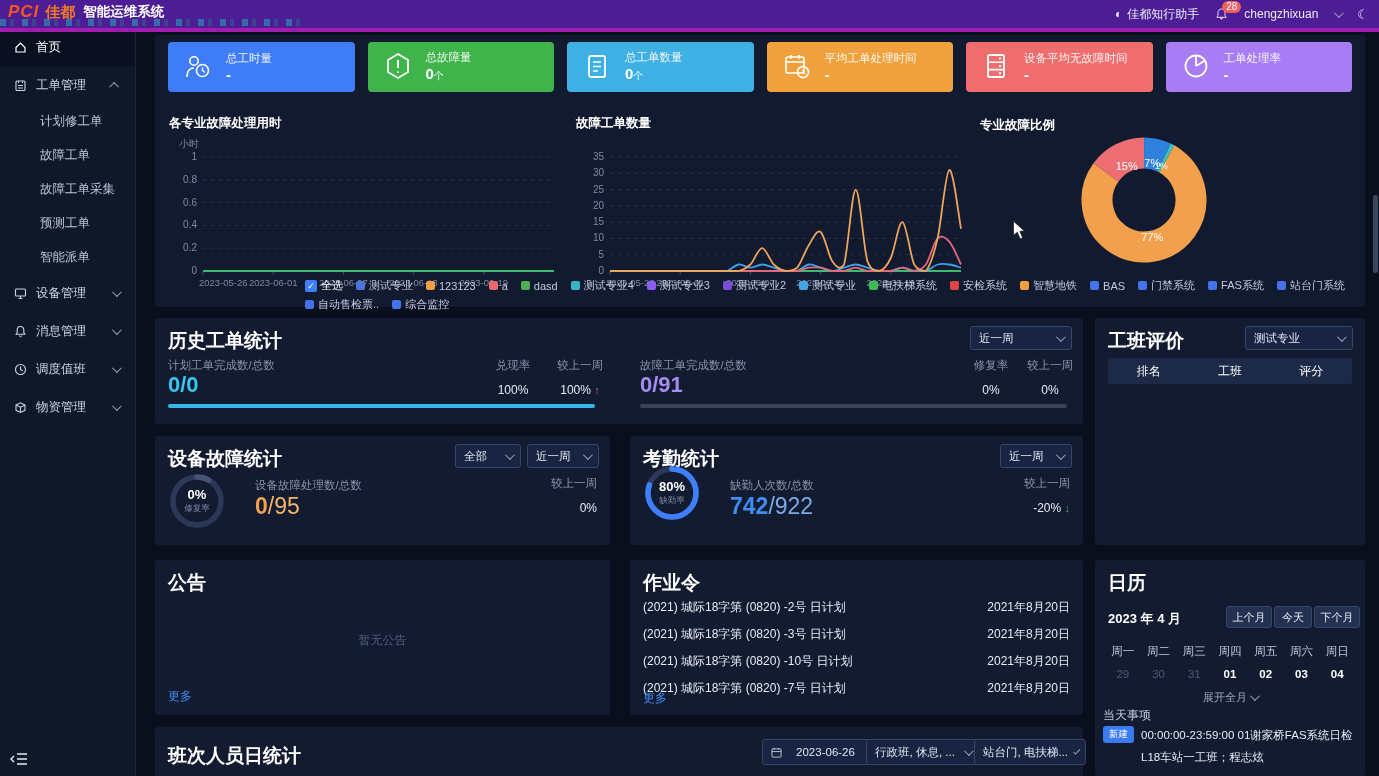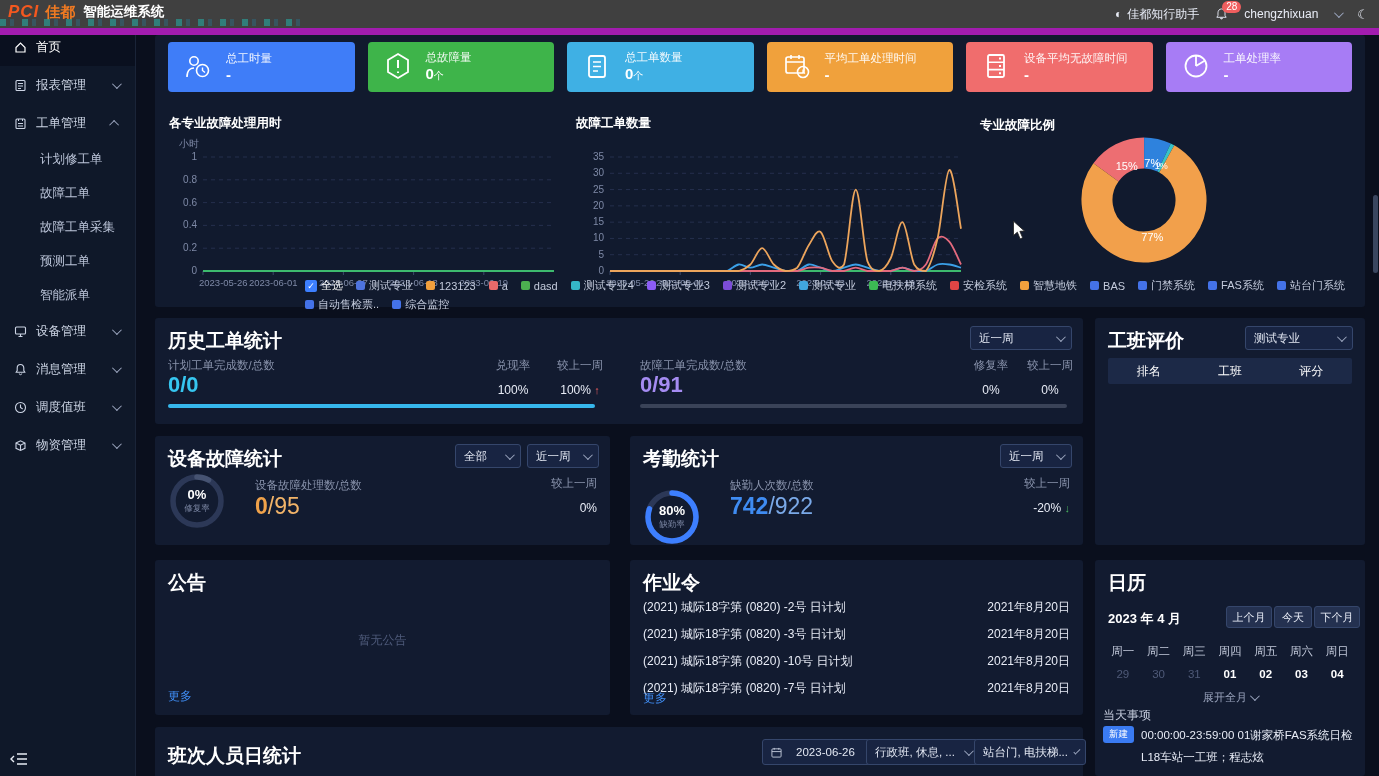--- a/index.html
+++ b/index.html
@@ -1,19 +1,19 @@
 <!DOCTYPE html>
 <html><head>
 <meta charset="utf-8">
 <style>
   html,body{margin:0;padding:0;width:1379px;height:776px;overflow:hidden;background:#0a0f1d;
     font-family:"Liberation Sans","DejaVu Sans",sans-serif;color:#dfe4ee;}
   .app{position:relative;width:1379px;height:776px;}
   
-  .topbar{position:absolute;left:0;top:0;width:100%;height:28px;background:#404040;border-bottom:7px solid #a21caf;z-index:30;}
+  .topbar{position:absolute;left:0;top:0;width:100%;height:28px;background:#4c1d95;border-bottom:4px solid #a21caf;z-index:30;}
   .logo{position:absolute;left:8px;top:2px;display:flex;align-items:center;gap:6px;}
   .logo-pci{color:#f4581f;font-weight:800;font-style:italic;font-size:17px;letter-spacing:1px;}
   .logo-jd{color:#f07a22;font-weight:800;font-size:15px;}
   .app-title{color:#fff;font-weight:700;font-size:13.5px;margin-left:2px;}
   .logo-strip{position:absolute;left:0;top:19px;width:300px;height:7px;opacity:.45;
     background:repeating-linear-gradient(90deg,#1ec9c0 0 6px,transparent 6px 10px,#2a6f87 10px 14px,transparent 14px 22px);}
   .top-right{position:absolute;right:10px;top:0;height:28px;display:flex;align-items:center;gap:16px;font-size:12px;color:#e8ecf6;}
   .assist{display:flex;align-items:center;gap:5px;cursor:pointer;}
   .assist-icon{font-size:12px;}
   .bell{position:relative;cursor:pointer;display:flex;align-items:center;}
@@ -130,30 +130,20 @@
 
   <aside class="sidebar">
     <nav id="side-list">
         <div class="side-item active">
           <span class="icn">
             <svg width="13" height="13" viewBox="0 0 13 13">
               <path d="M2 6.5 L6.5 2 L11 6.5 V11 H2 Z" fill="none" stroke="currentColor" stroke-width="1.2"></path>
             </svg>
           </span>
           <span>首页</span>
-        </div>
-        <div class="side-item">
-          <span class="icn">
-            <svg width="13" height="13" viewBox="0 0 13 13">
-              <rect x="2" y="1.5" width="9" height="10" rx="1" fill="none" stroke="currentColor" stroke-width="1.1"></rect>
-              <path d="M4 4.5 H9 M4 7 H9 M4 9.5 H7" stroke="currentColor" stroke-width="1"></path>
-            </svg>
-          </span>
-          <span>报表管理</span>
-          <i class="chev down"></i>
         </div>
         <div class="side-item">
           <span class="icn">
             <svg width="13" height="13" viewBox="0 0 13 13">
               <rect x="2" y="2" width="9" height="9.5" rx="1" fill="none" stroke="currentColor" stroke-width="1.1"></rect>
               <path d="M4.5 2 V4 M8.5 2 V4 M4 6.5 H9 M4 9 H9" stroke="currentColor" stroke-width="1"></path>
             </svg>
           </span>
           <span>工单管理</span>
           <i class="chev up"></i>
@@ -461,21 +451,21 @@
         <div class="sval">0%</div>
       </div>
     </section>
 
     <section class="panel" style="left:495px;top:408px;width:453px;height:109px;">
       <div class="ptitle">考勤统计</div>
       <div class="dd" style="left:385px;top:8px;width:54px;left:370px;">
         <span>近一周</span>
           <i class="chev down"></i>
       </div>
-      <div class="gauge" style="left:13px;top:52px;">
+      <div class="gauge" style="left:13px;top:28px;">
         <svg id="gauge-att" width="58" height="58">
             <circle cx="29" cy="29" r="24" fill="none" stroke="#2c3857" stroke-width="5.5"></circle>
             <circle cx="29" cy="29" r="24" fill="none" stroke="#3d7fff" stroke-width="5.5" opacity="1" stroke-dasharray="120.63715789784806 150.79644737231007" transform="rotate(-90 29 29)" stroke-linecap="round"></circle>
           </svg>
         <div class="gtxt">
             <div class="gpct">80%</div>
             <div class="glab">缺勤率</div>
           </div>
       </div>
       <div class="metric-label" style="left:100px;top:42px;">缺勤人次数/总数</div>

